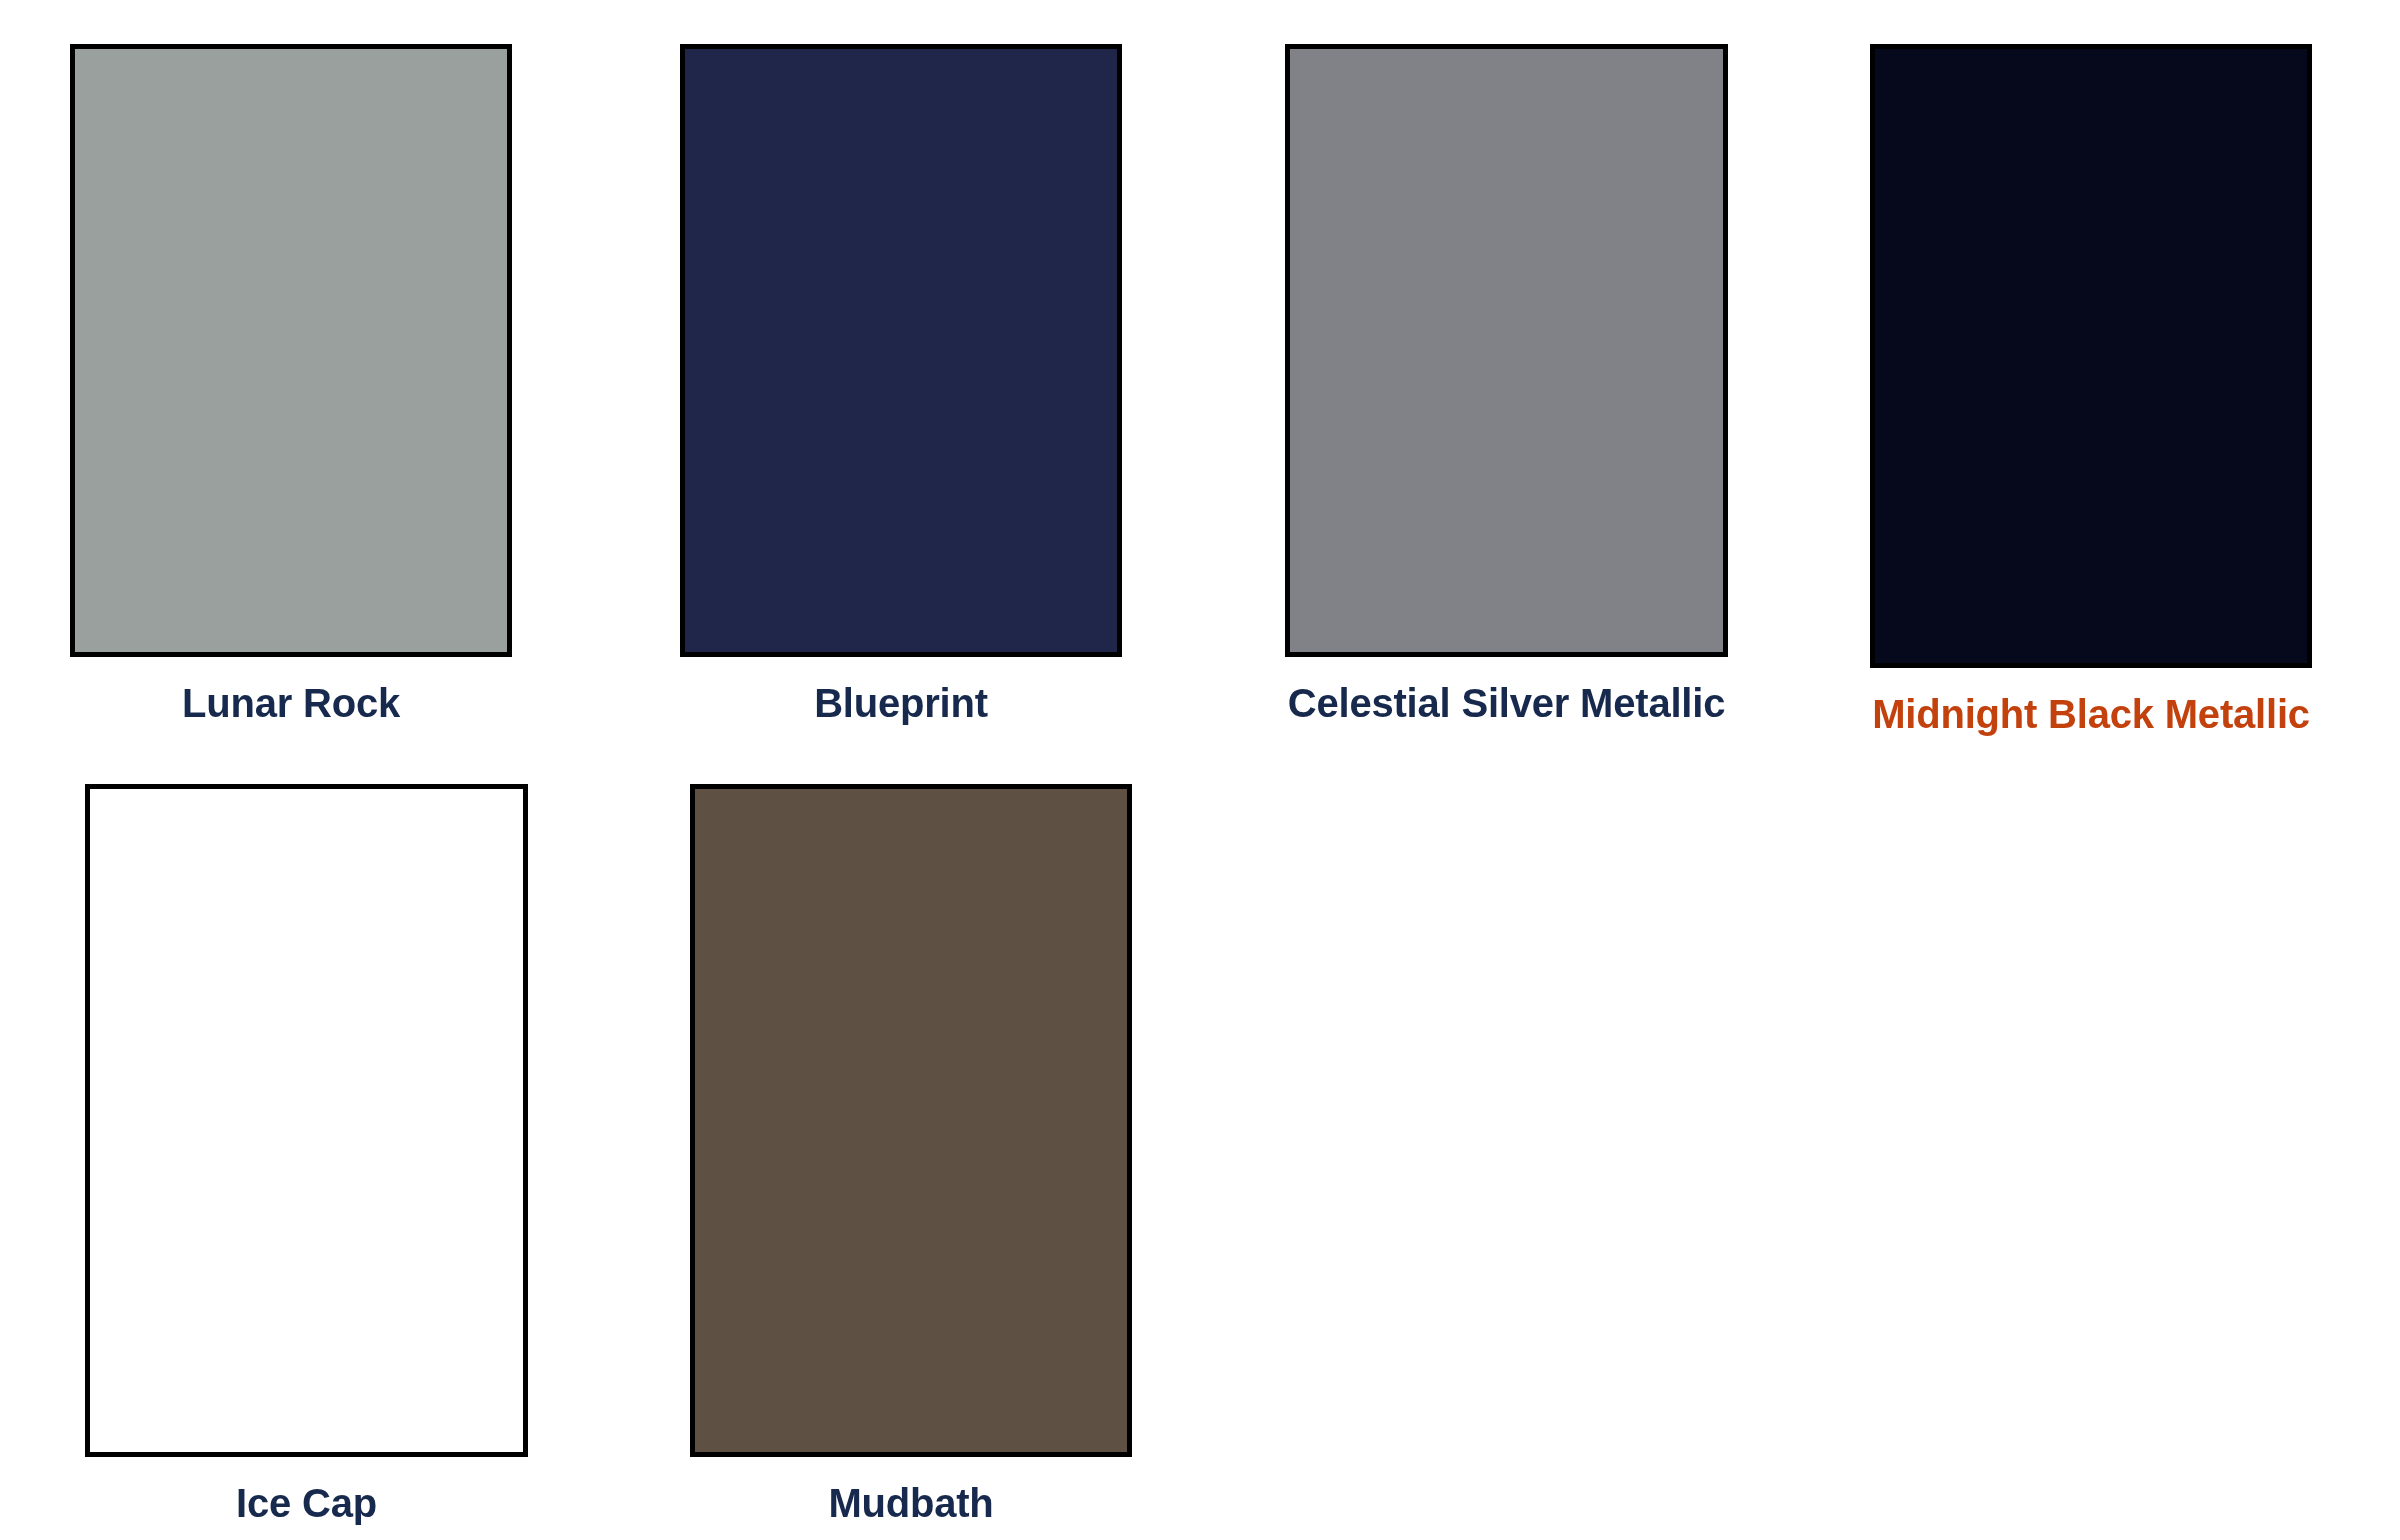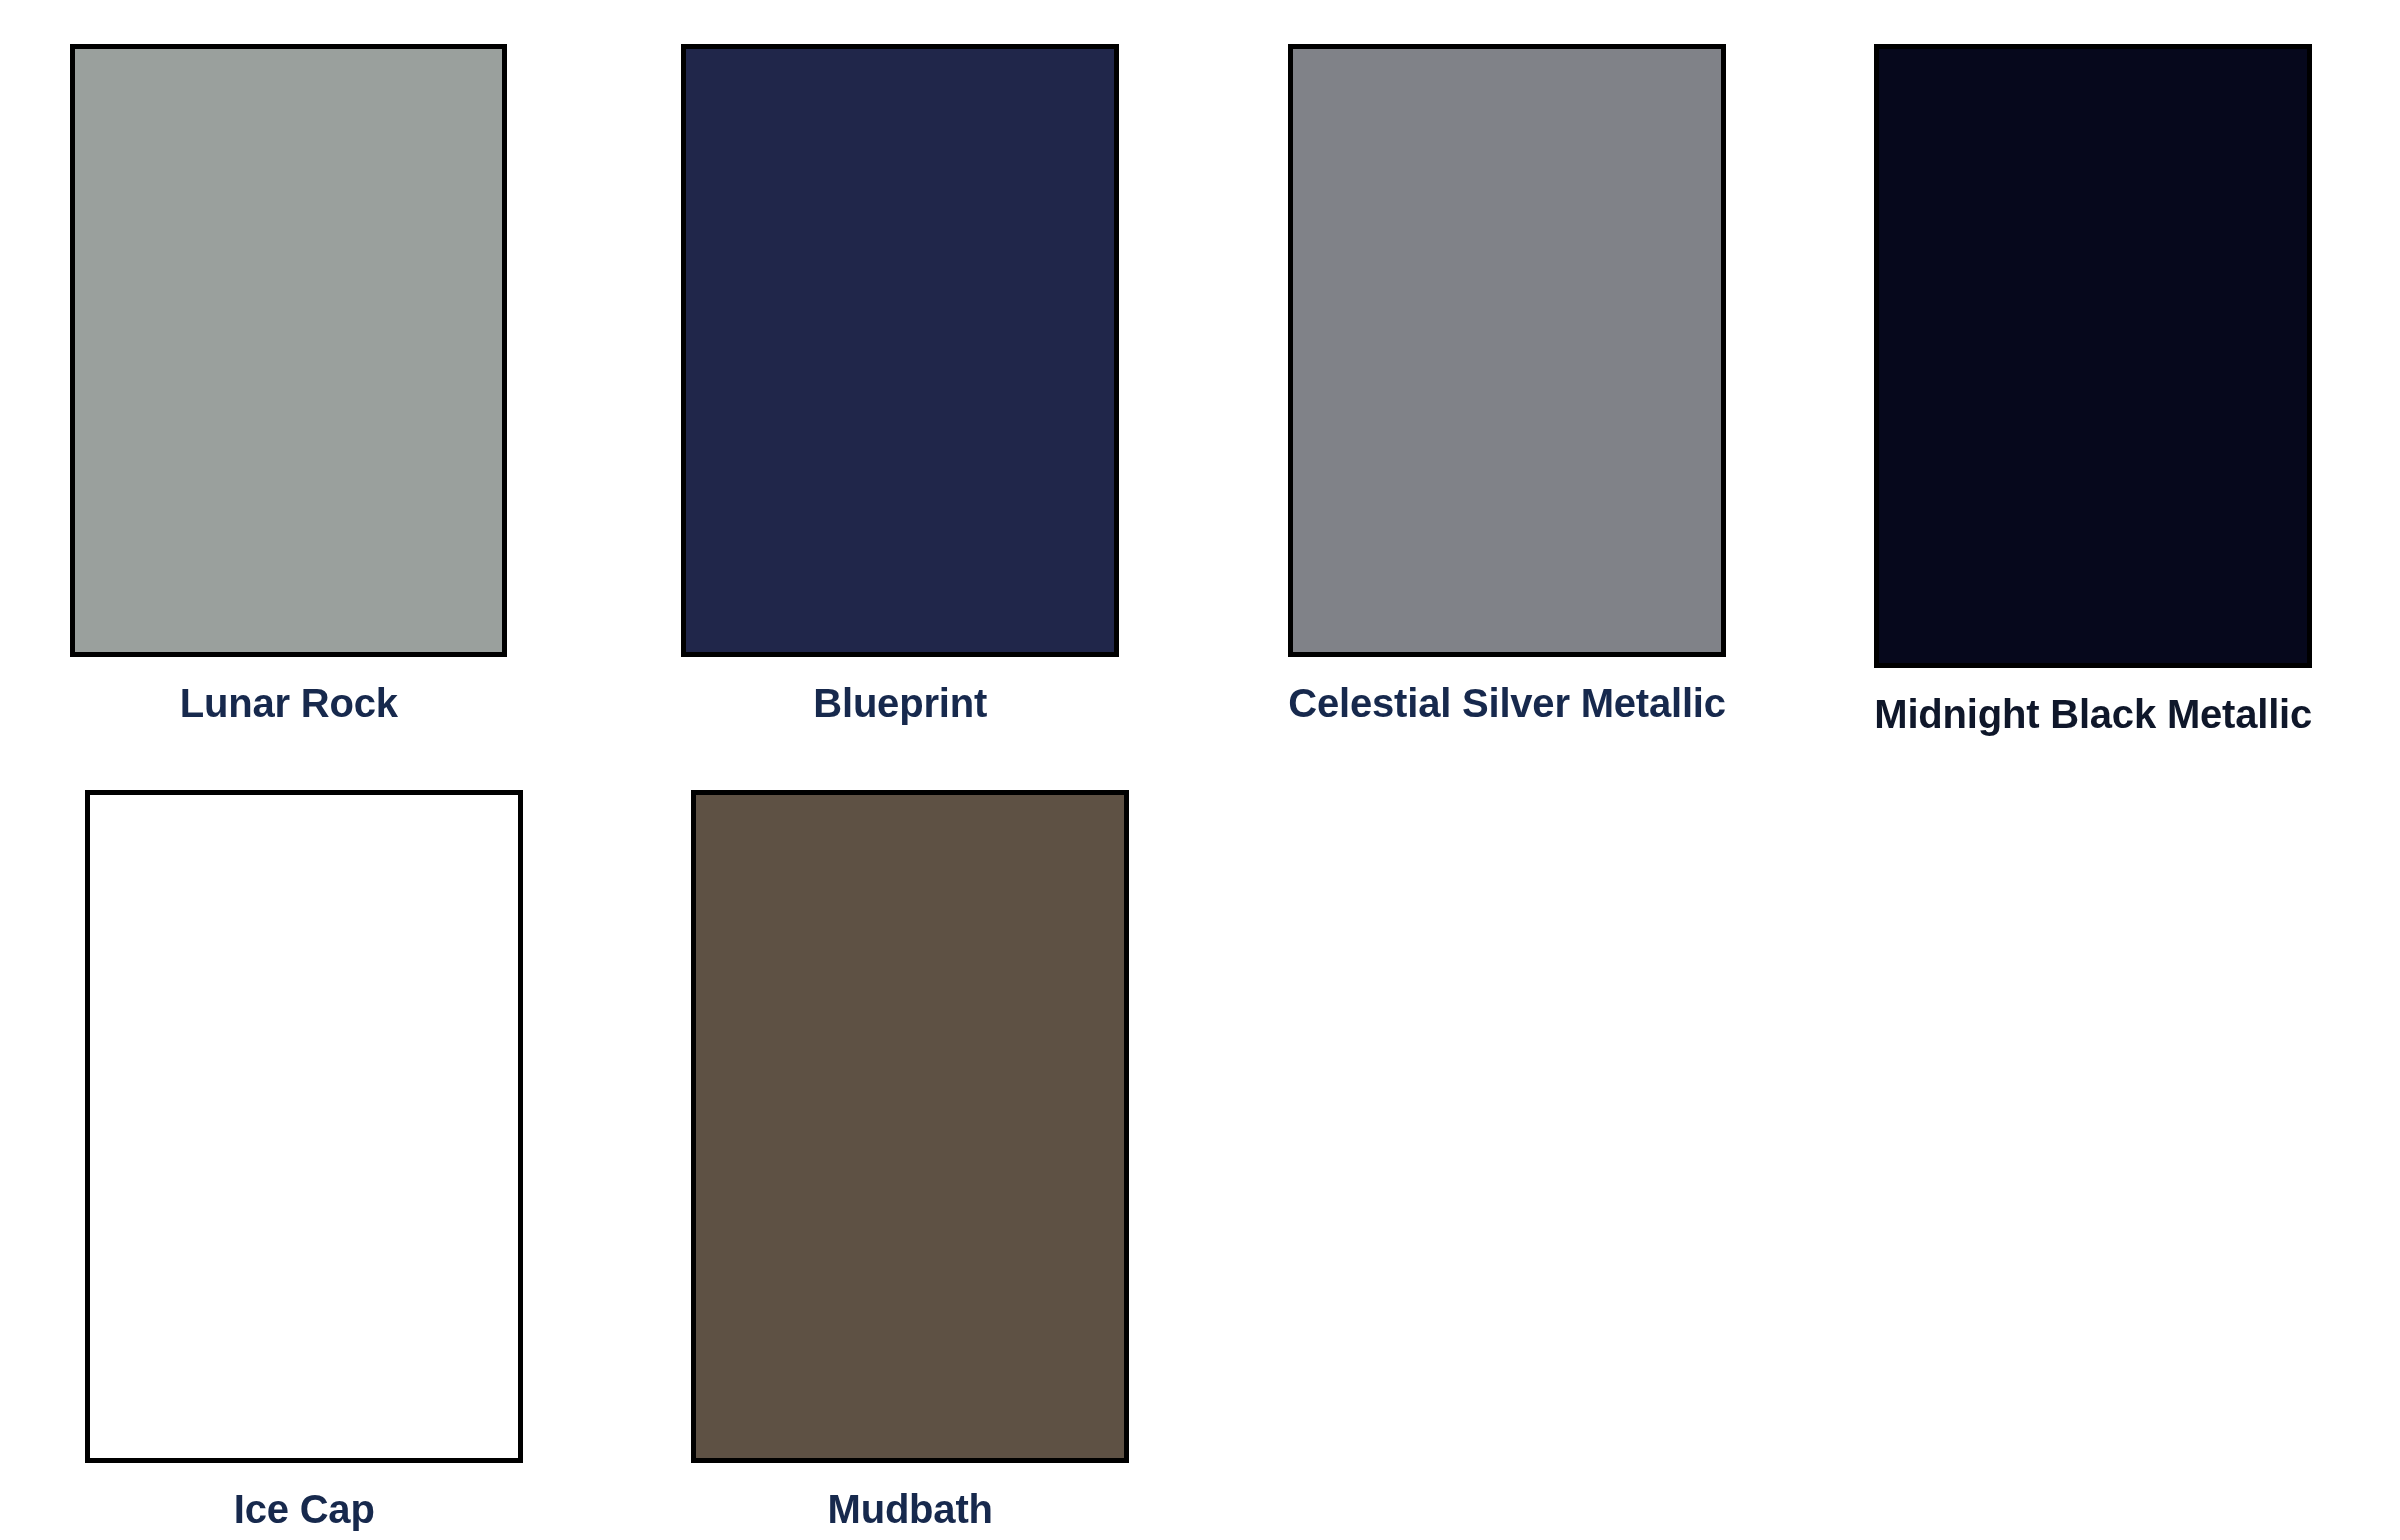--- a/index.html
+++ b/index.html
@@ -19,21 +19,20 @@
     position: relative;
     width: 2400px;
     height: 1540px;
     background: #ffffff;
     display: grid;
     grid-template-columns: repeat(4, 1fr);
     grid-template-rows: 740px 800px;
     column-gap: 0px;
     row-gap: 0px;
     box-sizing: border-box;
-    gap: 6px;
   }
 
   .swatch-cell {
     position: relative;
     display: flex;
     flex-direction: column;
     align-items: center;
     justify-content: flex-start;
     box-sizing: border-box;
     padding: 44px 70px 0 70px;
@@ -89,21 +88,21 @@
   </div>
 
   <div class="swatch-cell row-1 col-3">
     <div class="swatch-chip" style="background-color: rgb(128, 130, 136); border-color: rgb(0, 0, 0);"></div>
     <div class="swatch-label" style="color: rgb(23, 41, 77);">Celestial Silver Metallic</div>
   </div>
 
 
   <div class="swatch-cell row-2 col-1">
     <div class="swatch-chip" style="background-color: rgb(6, 8, 28); border-color: rgb(0, 0, 0);"></div>
-    <div class="swatch-label" style="color: #0f172a;">Midnight Black Metallic</div>
+    <div class="swatch-label" style="color: #c2410c;">Midnight Black Metallic</div>
   </div>
 
 
   <div class="swatch-cell row-2 col-3">
     <div class="swatch-chip" style="background-color: rgb(255, 255, 255); border-color: rgb(0, 0, 0);"></div>
     <div class="swatch-label" style="color: rgb(23, 41, 77);">Ice Cap</div>
   </div>
 
   <div class="swatch-cell row-2 col-4">
     <div class="swatch-chip" style="background-color: rgb(94, 81, 68); border-color: rgb(0, 0, 0);"></div>

